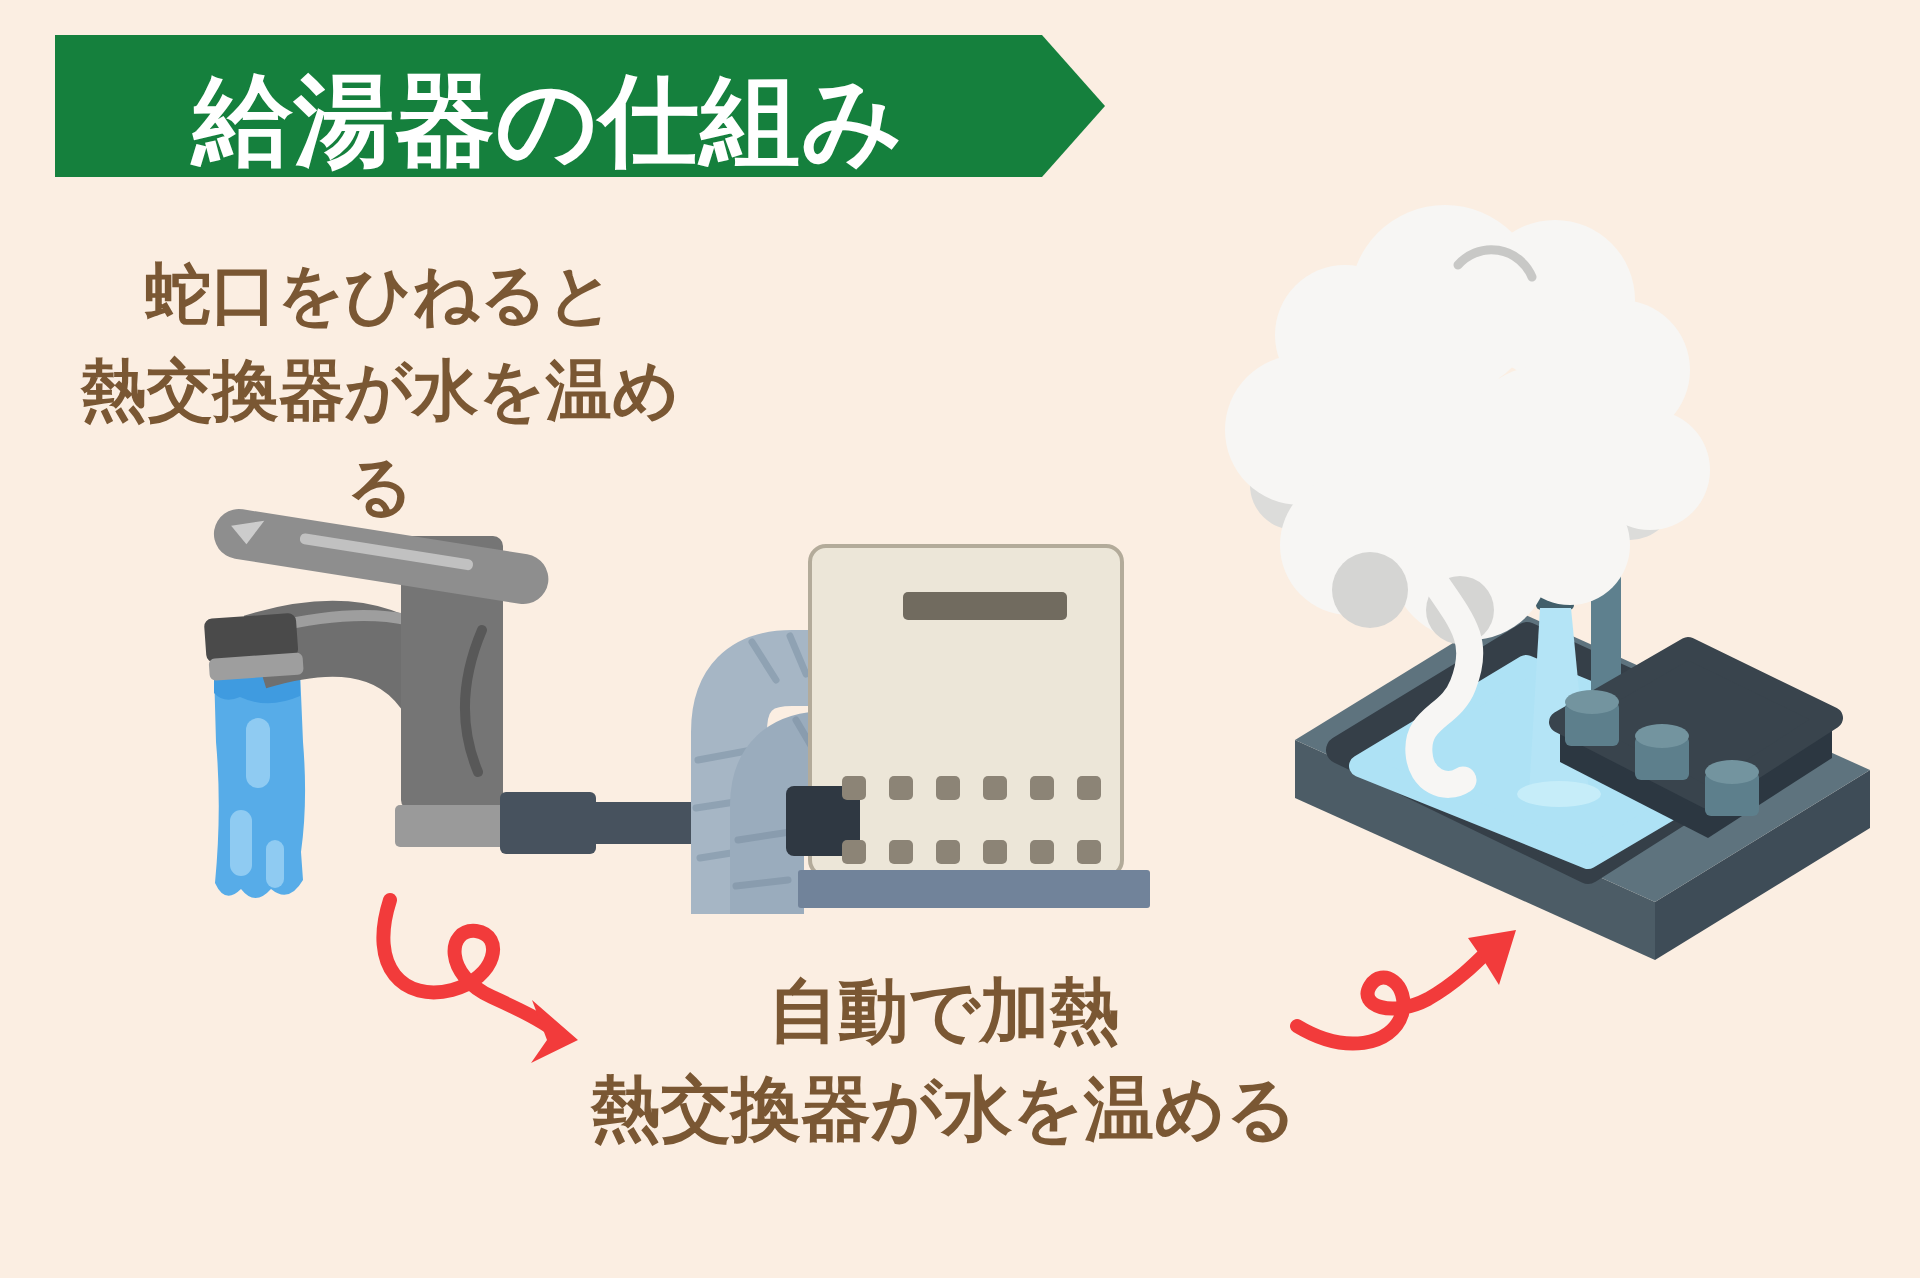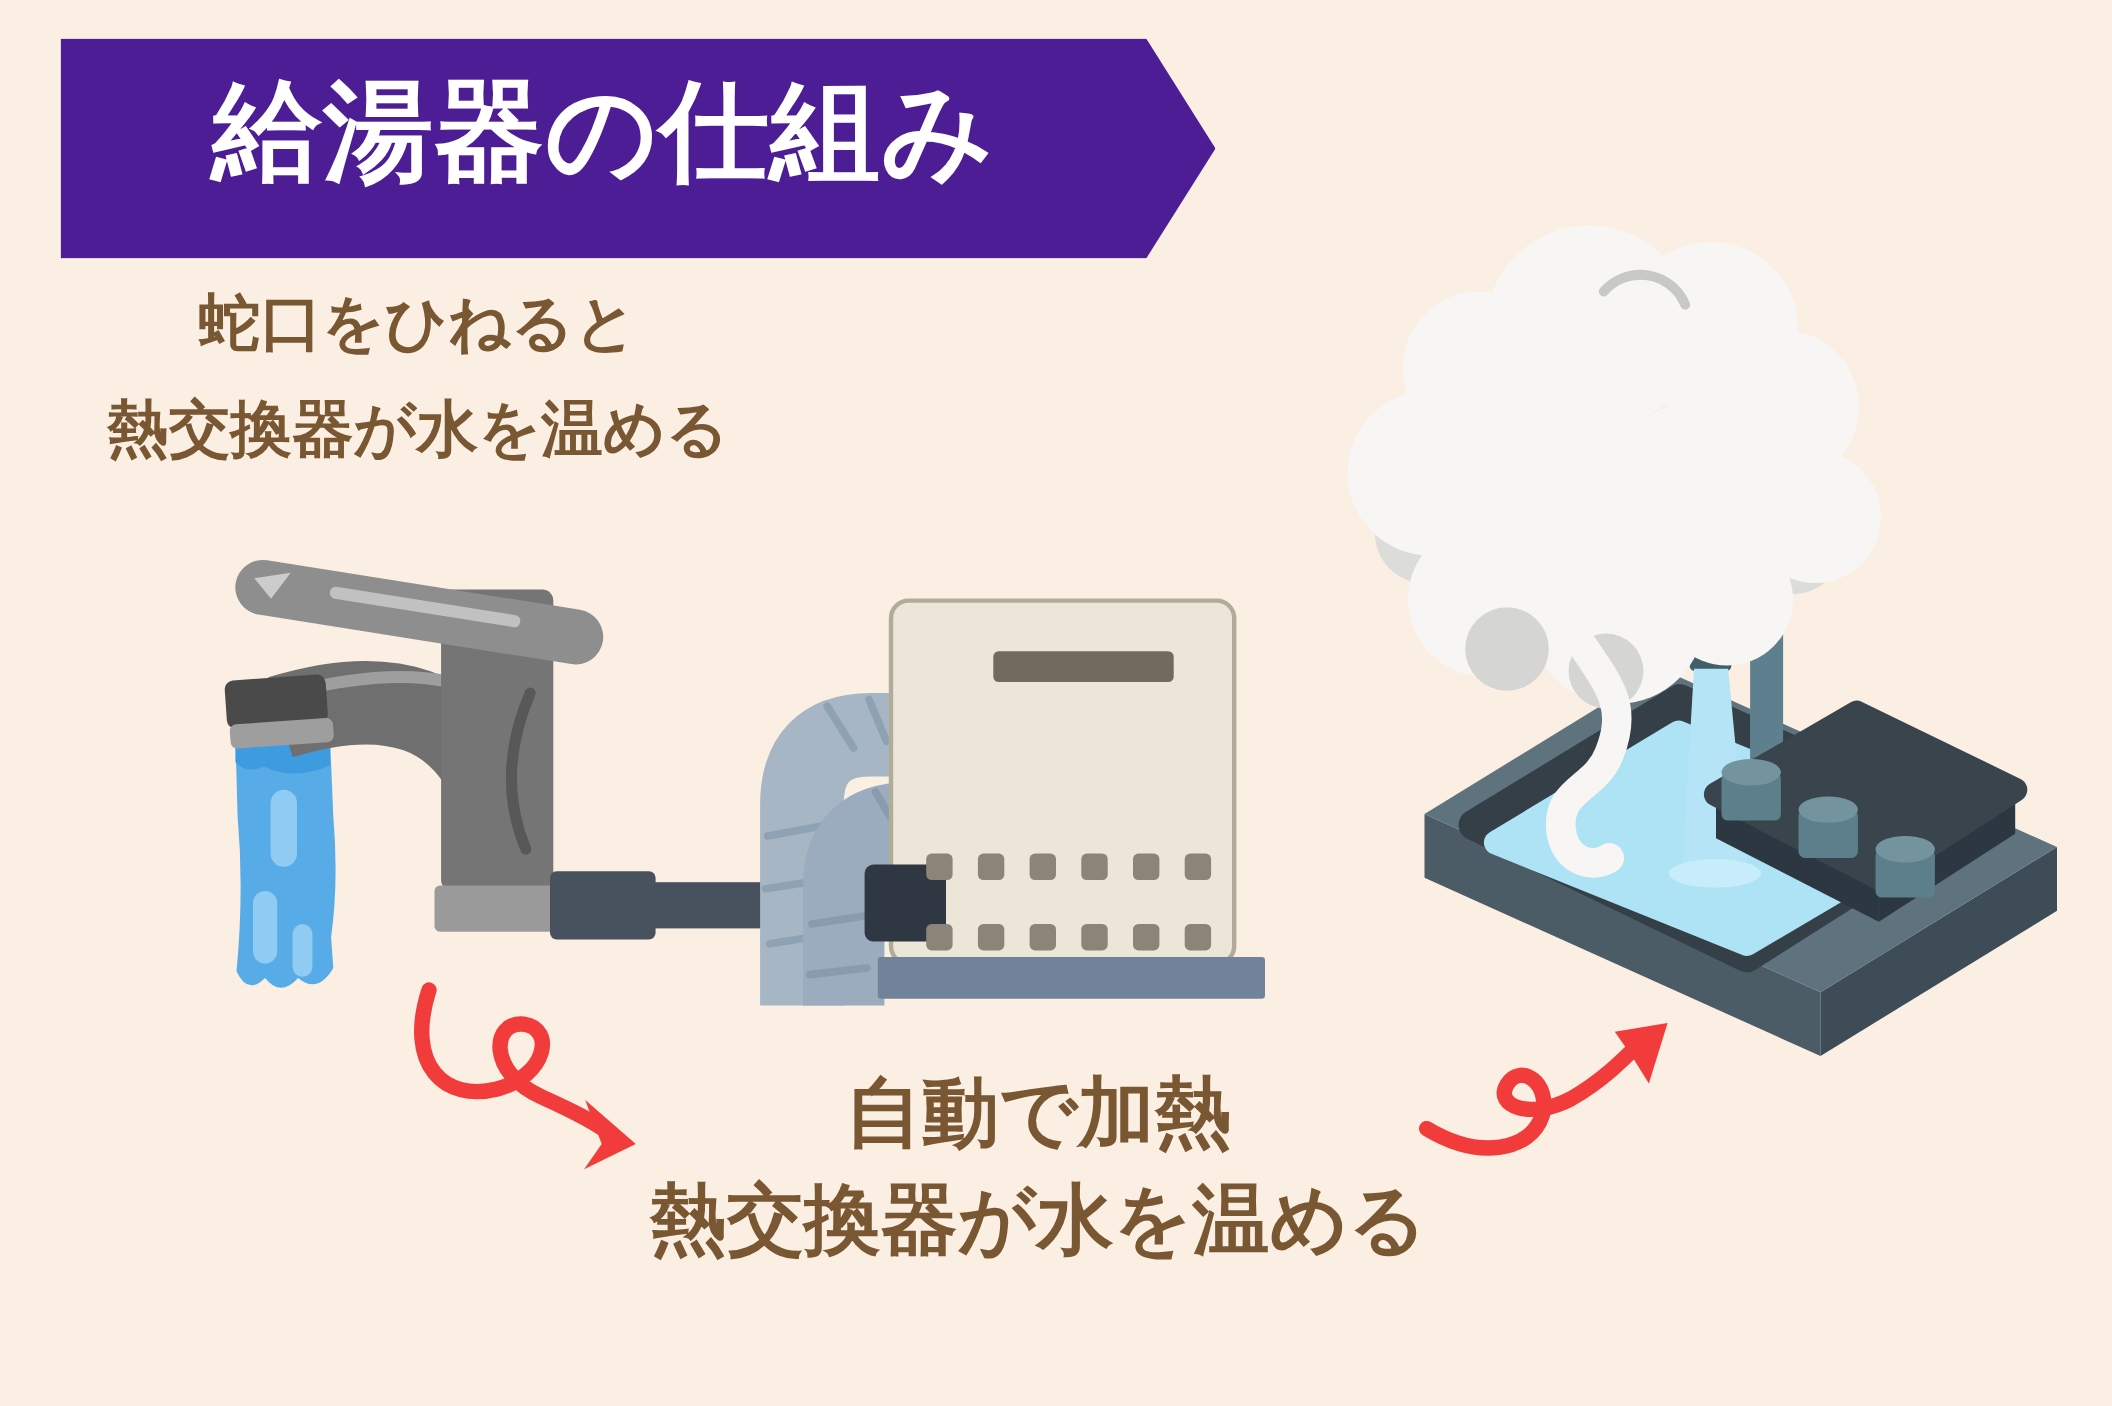--- a/index.html
+++ b/index.html
@@ -5,37 +5,37 @@
   html,body{margin:0;padding:0;}
   .canvas{
     position:relative;
     width:1920px;height:1278px;
     background:#FBEEE2;
     overflow:hidden;
     font-family:"Liberation Sans","DejaVu Sans",sans-serif;
   }
   .abs{position:absolute;}
   .banner{
-    position:absolute;left:55px;top:35px;width:1050px;height:200px;
-    background:#4c1d95;
+    position:absolute;left:55px;top:35px;width:1050px;height:142px;
+    background:#15803d;
     clip-path:polygon(0 0,94% 0,100% 50%,94% 100%,0 100%);
   }
   .banner-text{
     width:987px;height:170px;line-height:170px;
     text-align:center;
     color:#FFFFFF;font-size:100px;font-weight:bold;
     letter-spacing:1px;
   }
   .caption{
     position:absolute;
     color:#7A5733;font-weight:bold;text-align:center;
   }
   .caption-intro{
     left:70px;top:246px;width:620px;
-    font-size:56px;line-height:96px;
+    font-size:66px;line-height:96px;
   }
   .caption-process{
     left:544px;top:962px;width:800px;
     font-size:70px;line-height:98px;
   }
   svg{display:block;}
 </style>
 </head>
 <body>
 

